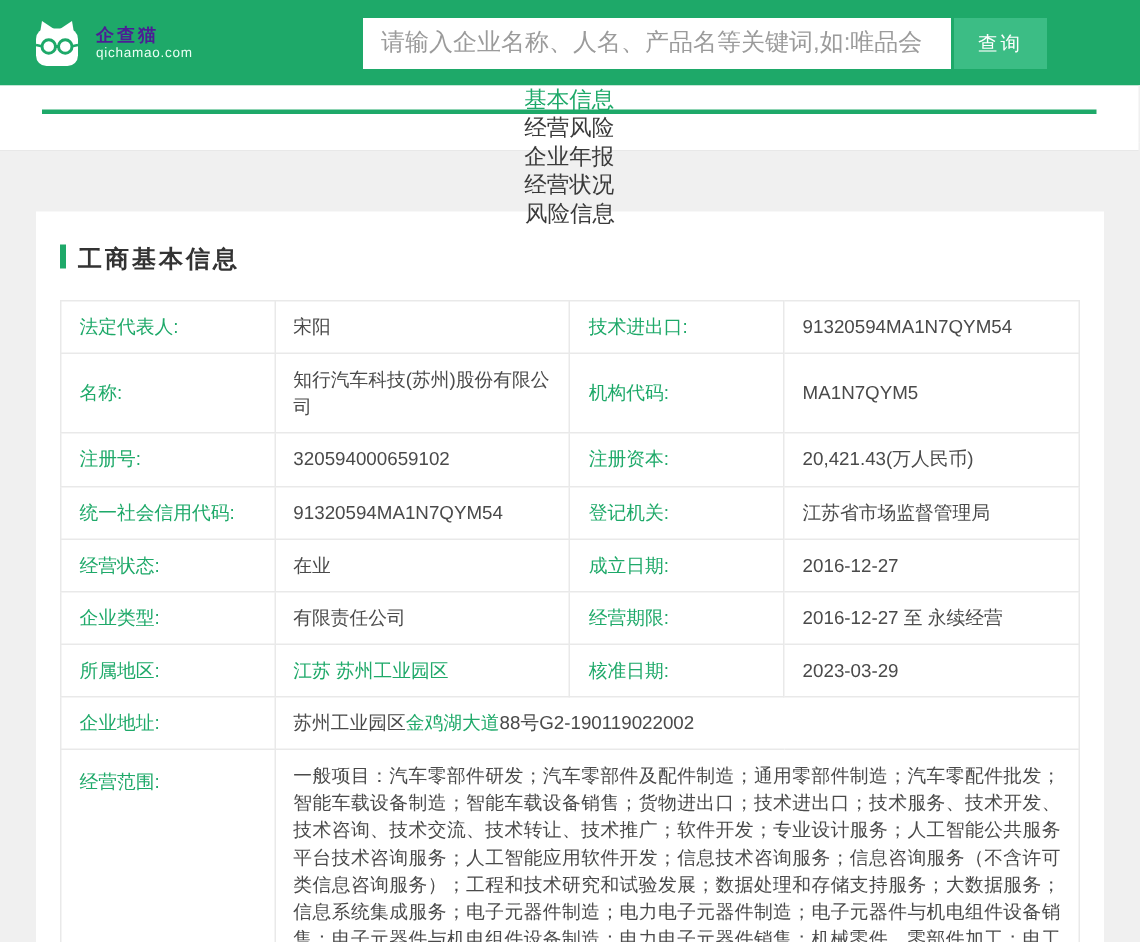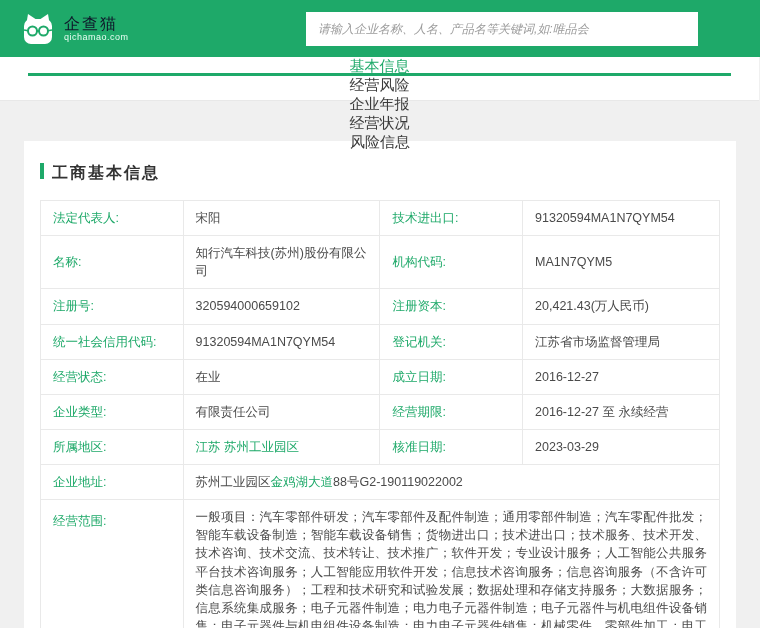--- a/index.html
+++ b/index.html
@@ -12,32 +12,31 @@
 
   
   .topbar {
     height: 57px;
     background: #1ea969;
     display: flex;
     align-items: center;
     padding: 0 20px;
   }
   .logo { display: flex; align-items: center; gap: 8px; cursor: pointer; }
-  .logo-text .t1 { color: #0f172a; font-size: 16px; font-weight: normal; letter-spacing: 2px; line-height: 1.1; }
+  .logo-text .t1 { color: #4c1d95; font-size: 12px; font-weight: bold; letter-spacing: 2px; line-height: 1.1; }
   .logo-text .t2 { color: #eafff4; font-size: 9px; letter-spacing: 0.5px; }
   .search-wrap { display: flex; align-items: center; margin-left: auto; margin-right: 42px; }
   .search-input {
     width: 392px; height: 34px;
     border: none; outline: none;
     background: #fff;
     padding: 0 12px;
-    font-size: 12px;
+    font-size: 16px;
     color: #333;
     font-family: inherit;
-    font-style: italic;
   }
   .search-input::placeholder { color: #9b9b9b; }
   .search-btn {
     height: 34px; width: 62px;
     margin-left: 2px;
     border: none;
     background: #3cbd85;
     color: #fff;
     font-size: 13px;
     letter-spacing: 2px;
@@ -121,20 +120,21 @@
       <line x1="4" y1="19" x2="8" y2="19.8" stroke="#1ea969" stroke-width="1.6"></line>
       <line x1="32" y1="19" x2="28" y2="19.8" stroke="#1ea969" stroke-width="1.6"></line>
     </svg>
     <div class="logo-text">
       <div class="t1">企查猫</div>
       <div class="t2">qichamao.com</div>
     </div>
   </div>
   <div class="search-wrap">
     <input class="search-input" type="text" placeholder="请输入企业名称、人名、产品名等关键词,如:唯品会" style="">
+    <button class="search-btn">查询</button>
   </div>
 </header>
 
 <nav class="tabbar">
   <div class="tab active">基本信息</div>
   <div class="tab">经营风险</div>
   <div class="tab">企业年报</div>
   <div class="tab">经营状况</div>
   <div class="tab">风险信息</div>
 </nav>

